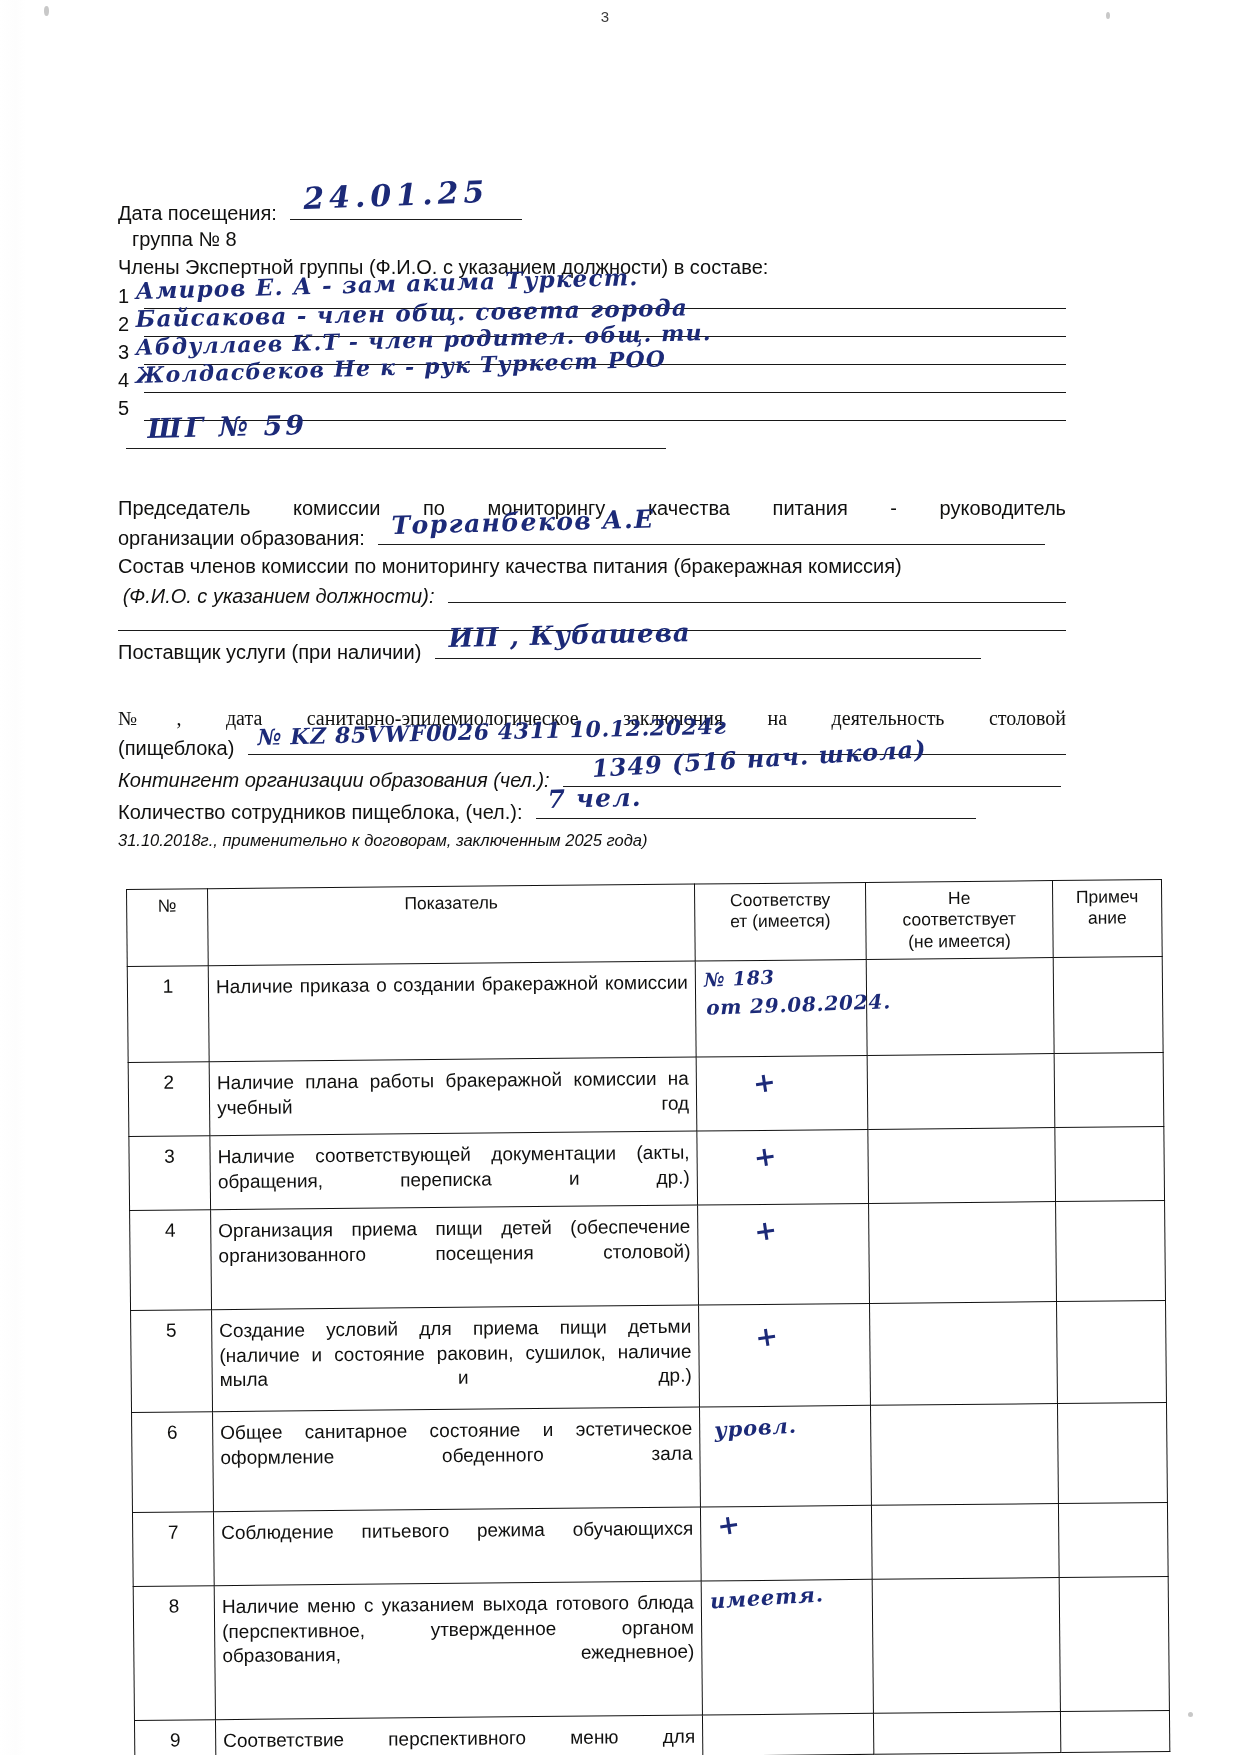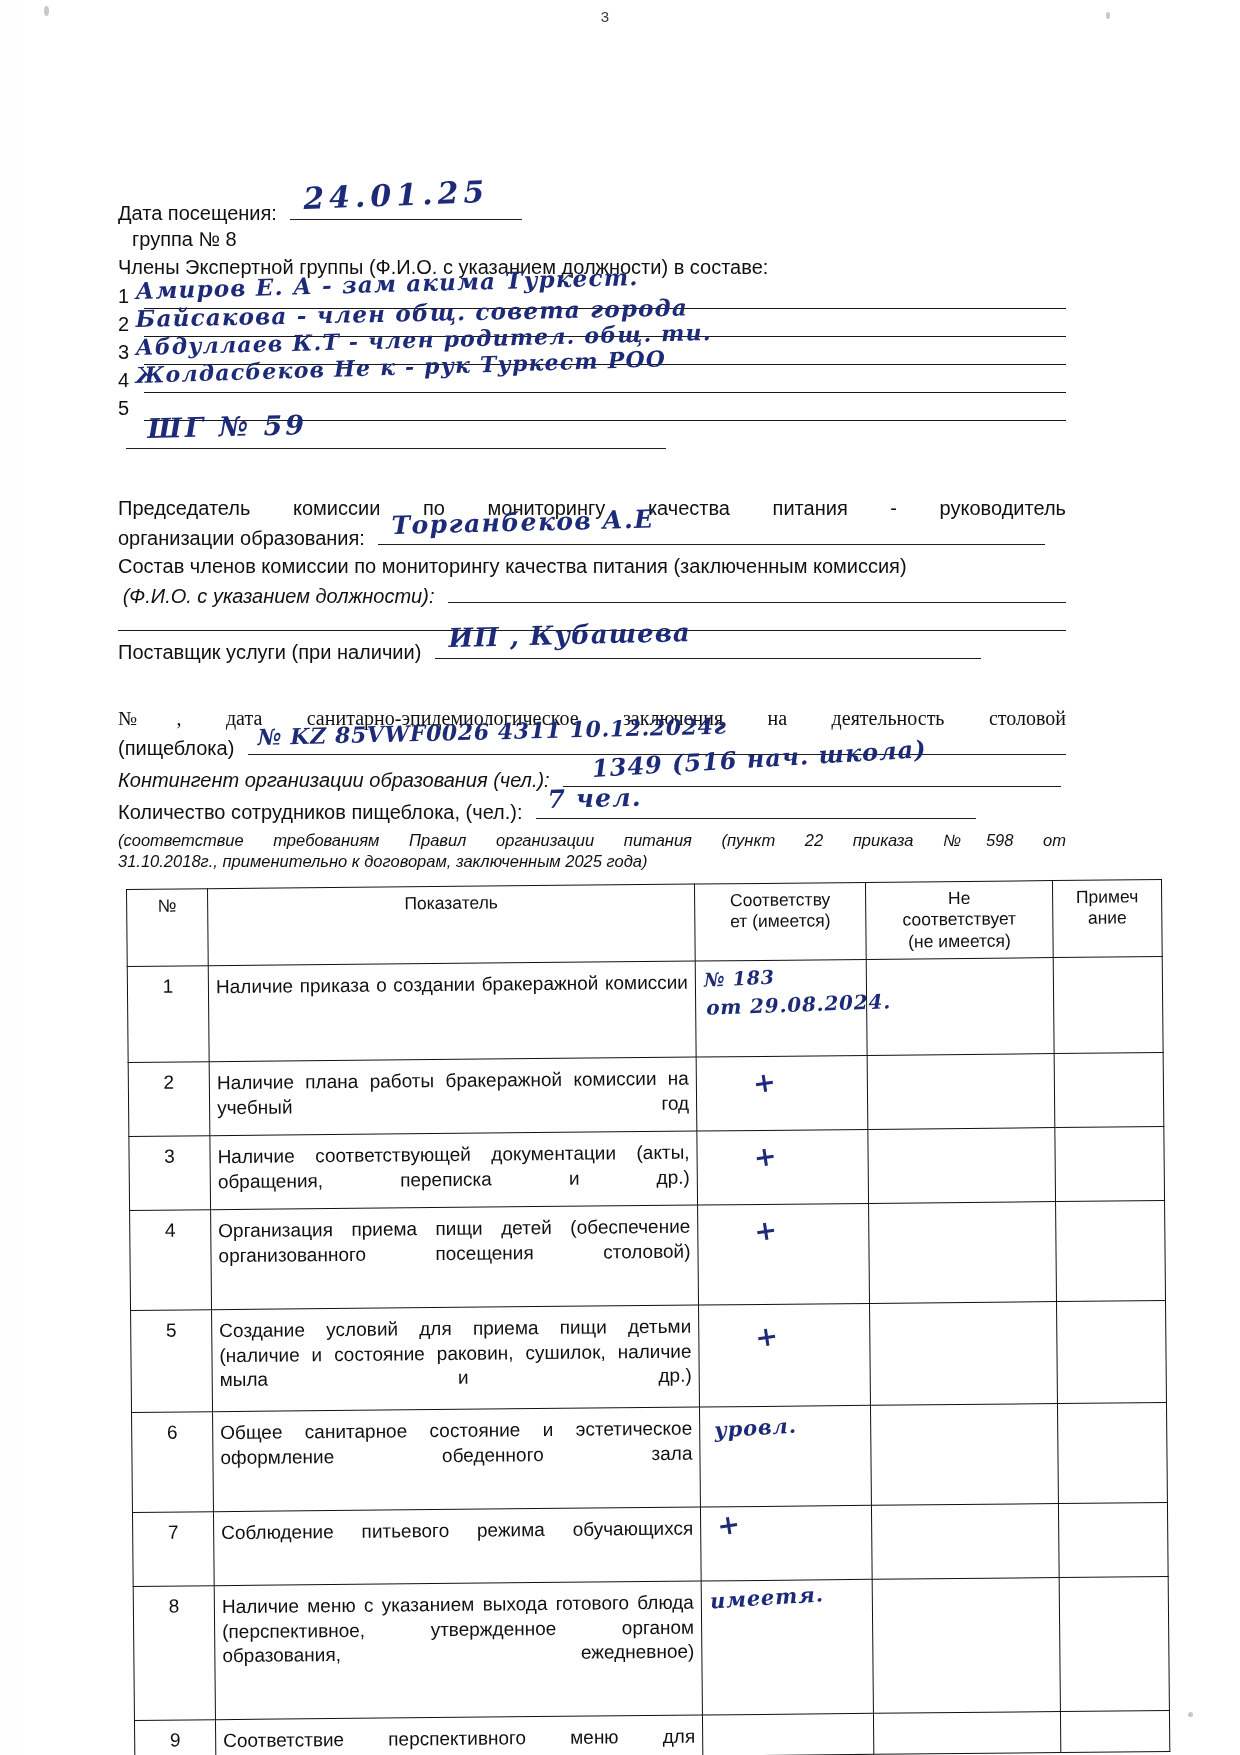--- a/index.html
+++ b/index.html
@@ -151,21 +151,21 @@
 
     <div class="justify" style="width:948px;">Председатель комиссии по мониторингу качества питания - руководитель</div>
 
     <div class="row" style="height:32px;">
       <span class="lbl">организации образования:</span>
       <span class="fill" style="width:667px;margin-left:8px;">
         <span class="hw slant3" style="font-size:25px;left:14px;letter-spacing:1.4px;">Торганбеков А.Е</span>
       </span>
     </div>
 
-    <div style="white-space:nowrap;">Состав членов комиссии по мониторингу качества питания (заключенным комиссия)</div>
+    <div style="white-space:nowrap;">Состав членов комиссии по мониторингу качества питания (бракеражная комиссия)</div>
 
     <div class="row" style="height:30px;text-align:right;">
       <span class="lbl italic">(Ф.И.О. с указанием должности):</span>
       <span class="fill" style="width:618px;margin-left:8px;">
         <span class="hw"></span>
       </span>
     </div>
 
     <div class="blankline" style="margin-top:20px;width:948px;"></div>
 
@@ -193,21 +193,20 @@
     </div>
 
     <div class="row" style="height:32px;">
       <span class="lbl">Количество сотрудников пищеблока, (чел.):</span>
       <span class="fill" style="width:440px;margin-left:8px;">
         <span class="hw slant3" style="font-size:25px;left:12px;letter-spacing:1.2px;">7 чел.</span>
       </span>
     </div>
 
     <div class="note" style="width:948px;margin-top:3px;">
-      <div style="text-align:justify;text-align-last:justify;">(соответствие требованиям Правил организации питания (пункт 22 приказа №598 от</div>
       <div>31.10.2018г., применительно к договорам, заключенным 2025 года)</div>
     </div>
 
   </div>
 
   <div class="tbl-wrap">
     <table>
       <thead>
         <tr>
           <th class="th-num">№</th>

